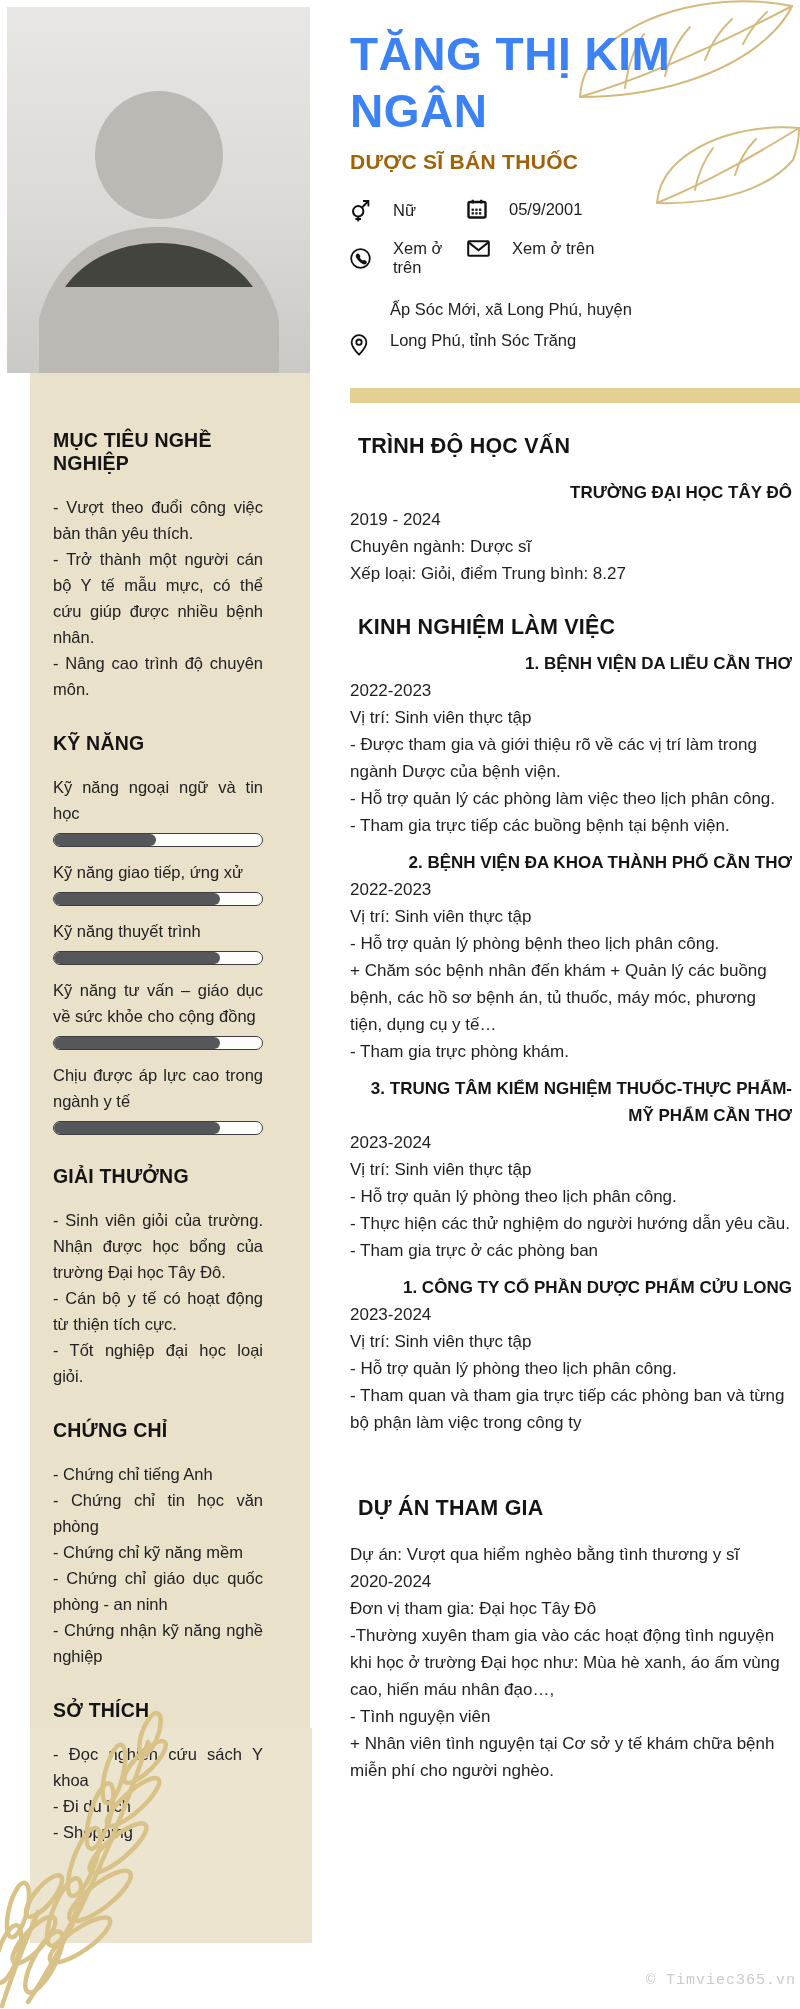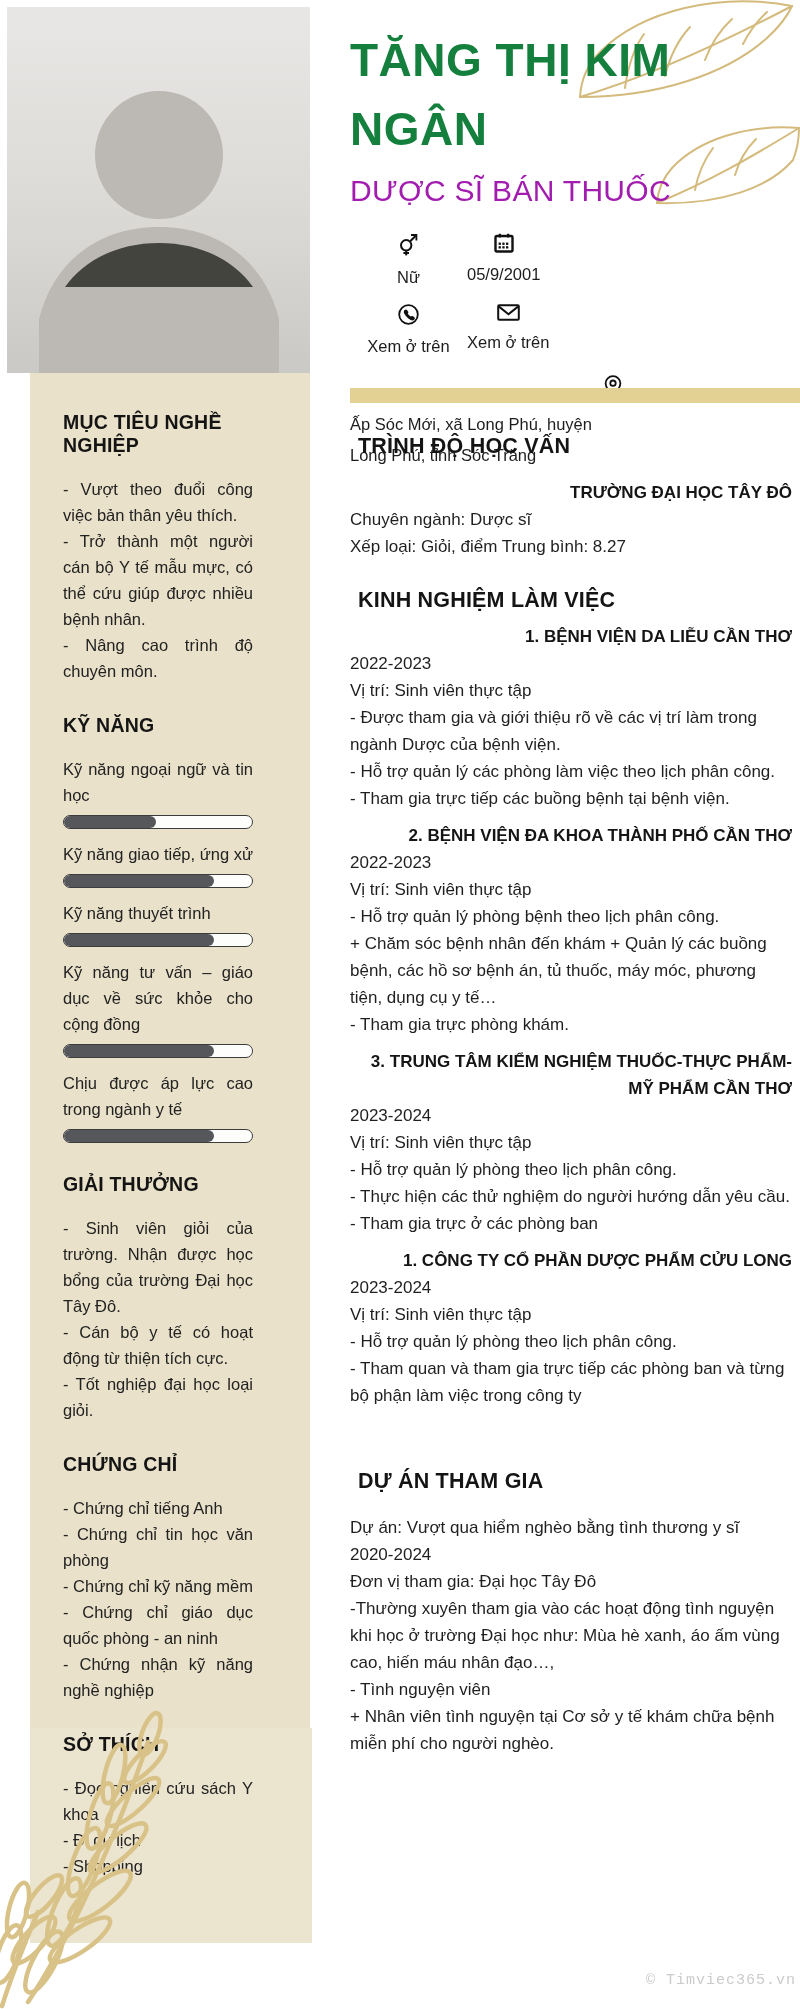--- a/index.html
+++ b/index.html
@@ -10,37 +10,37 @@
   .photo{position:absolute;left:7px;top:7px;width:303px;height:366px;
          background:linear-gradient(180deg,#e8e7e5 0%,#dcdad7 55%,#cbc9c5 100%);}
   .photo svg{position:absolute;left:0;top:0;}
 
   
   .leaves-top{position:absolute;top:0;right:0;}
   .leaves-bottom{position:absolute;left:0;top:1700px;}
 
   
   .header{position:absolute;left:350px;top:26px;width:424px;}
-  .name{margin:0;font-size:46px;line-height:69px;font-weight:bold;letter-spacing:.5px;color:#15803d;}
-  .jobtitle{margin-top:10px;font-size:30px;font-weight:400;letter-spacing:.3px;color:#a21caf;}
+  .name{margin:0;font-size:46px;line-height:57px;font-weight:bold;letter-spacing:.5px;color:#3b82f6;}
+  .jobtitle{margin-top:10px;font-size:21px;font-weight:700;letter-spacing:.3px;color:#a16207;}
   .info{margin-top:25px;}
   .info-row{display:flex;margin-bottom:17px;align-items:flex-start;}
-  .cell{display:flex;align-items:center;gap:12px;font-size:16.5px;font-weight:500;flex-direction:column;}
+  .cell{display:flex;align-items:center;gap:22px;font-size:16.5px;font-weight:500;}
   .cell.c1{width:117px;}
   .addr{align-items:flex-end;}
   .addr .icon{margin-top:2px;}
   .addr-text{width:272px;line-height:31px;font-size:16.5px;font-weight:500;}
   .icon{flex:0 0 auto;display:inline-flex;}
 
   .divider{position:absolute;left:350px;top:388px;width:450px;height:15px;background:#e2d193;}
 
   
   .sidebar-bg{position:absolute;left:30px;top:373px;width:280px;height:1355px;background:#e9e1c9;}
   .sidebar-bg2{position:absolute;left:30px;top:1728px;width:282px;height:215px;background:#ebe4cf;}
-  .sidebar{position:absolute;left:30px;top:355px;width:256px;padding:0 33px;box-sizing:border-box;}
+  .sidebar{position:absolute;left:30px;top:373px;width:256px;padding:0 23px;box-sizing:border-box;}
   .sb-h{font-size:19.5px;font-weight:bold;letter-spacing:.2px;margin:30px 0 19px;color:#141414;}
   .sb-h.first{margin-top:56px;}
   .sb-p{margin:0;font-size:16.5px;line-height:26px;text-align:justify;color:#222;}
   .skill{margin-top:12px;}
   .skill-label{font-size:16.5px;line-height:26px;text-align:justify;color:#222;}
   .track{margin-top:7px;height:12px;border:1px solid #3c3c3c;border-radius:8px;background:#fdfdfc;}
   .fill{height:100%;background:#56575b;border-radius:8px;}
 
   
   .main{position:absolute;left:350px;top:420px;width:442px;}
@@ -217,20 +217,21 @@
     <h2 class="sb-h">SỞ THÍCH</h2>
     <p class="sb-p">- Đọc nghiên cứu sách Y khoa</p>
     <p class="sb-p">- Đi du lịch</p>
     <p class="sb-p">- Shopping</p>
   </aside>
 
   <main class="main">
     <h2 class="m-h edu">TRÌNH ĐỘ HỌC VẤN</h2>
     <div class="block">
       <div class="bline">TRƯỜNG ĐẠI HỌC TÂY ĐÔ</div>
+      <div class="line">2019 - 2024</div>
       <div class="line">Chuyên ngành: Dược sĩ</div>
       <div class="line">Xếp loại: Giỏi, điểm Trung bình: 8.27</div>
     </div>
 
     <h2 class="m-h exp">KINH NGHIỆM LÀM VIỆC</h2>
 
     <div class="job">
       <div class="bline">1. BỆNH VIỆN DA LIỄU CẦN THƠ</div>
       <div class="line">2022-2023</div>
       <div class="line">Vị trí: Sinh viên thực tập</div>

